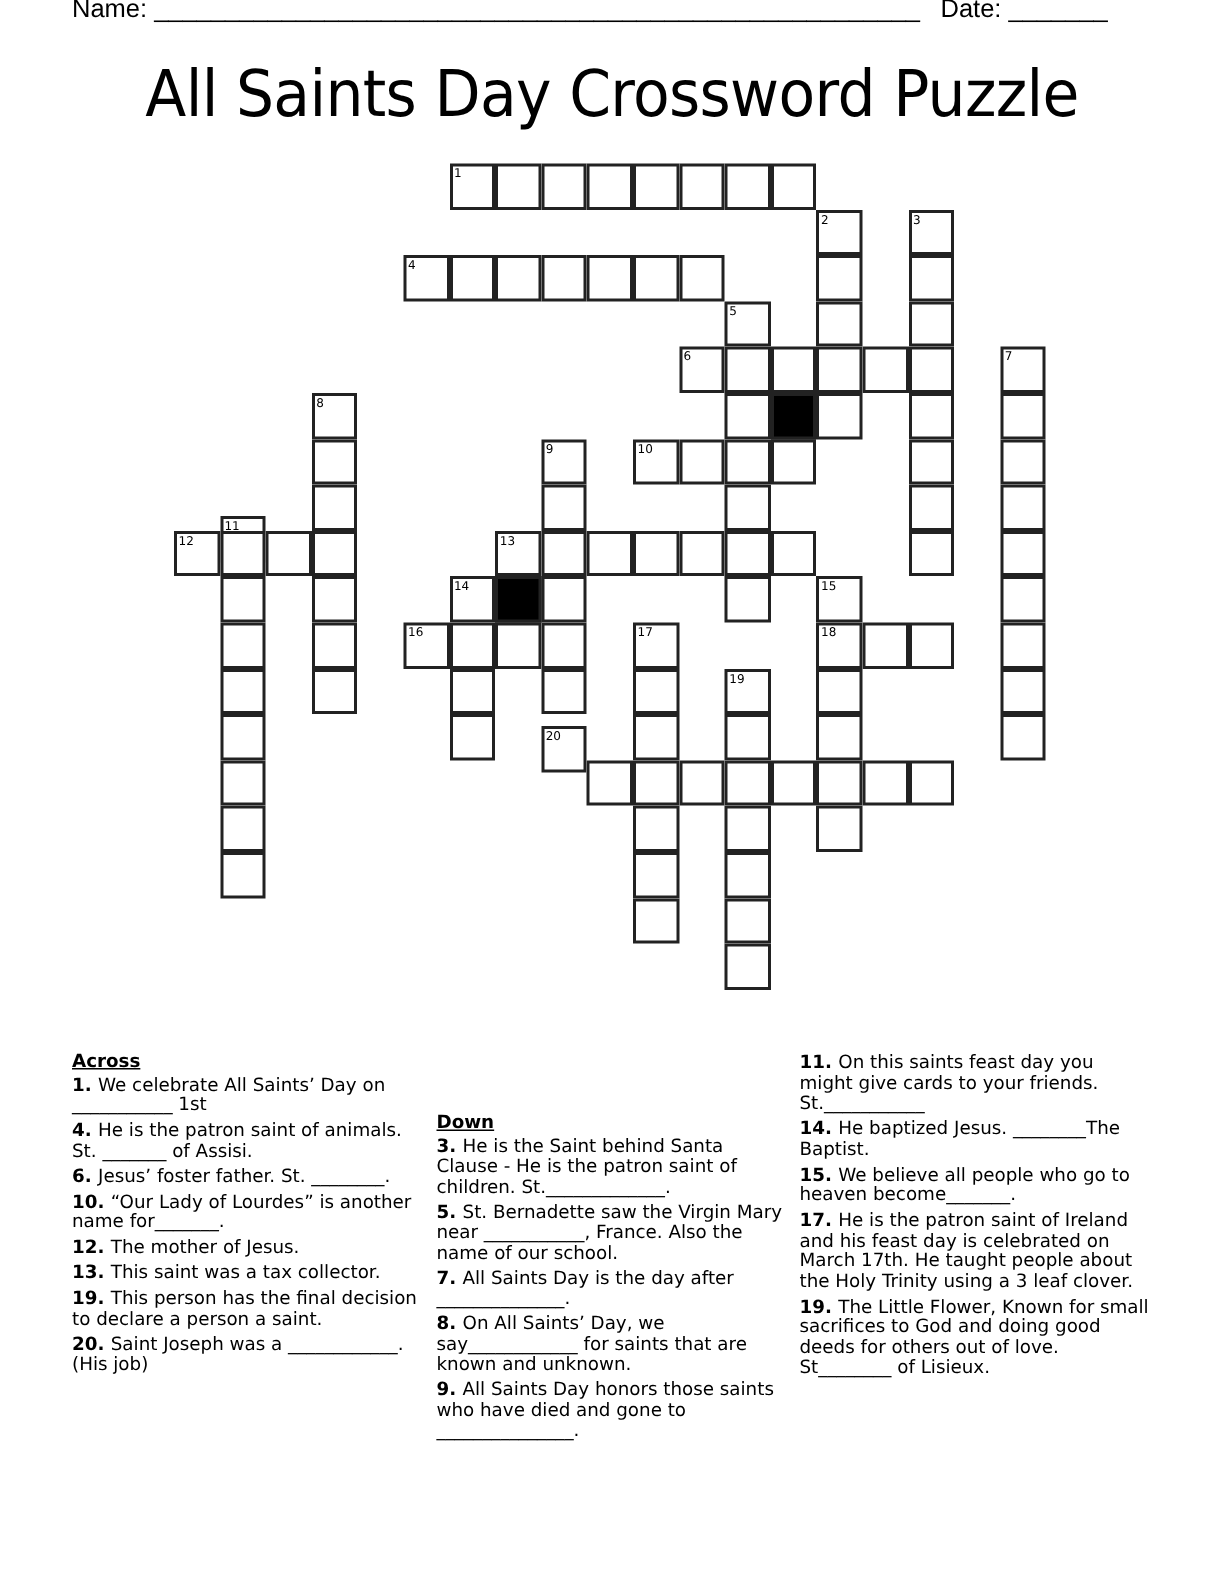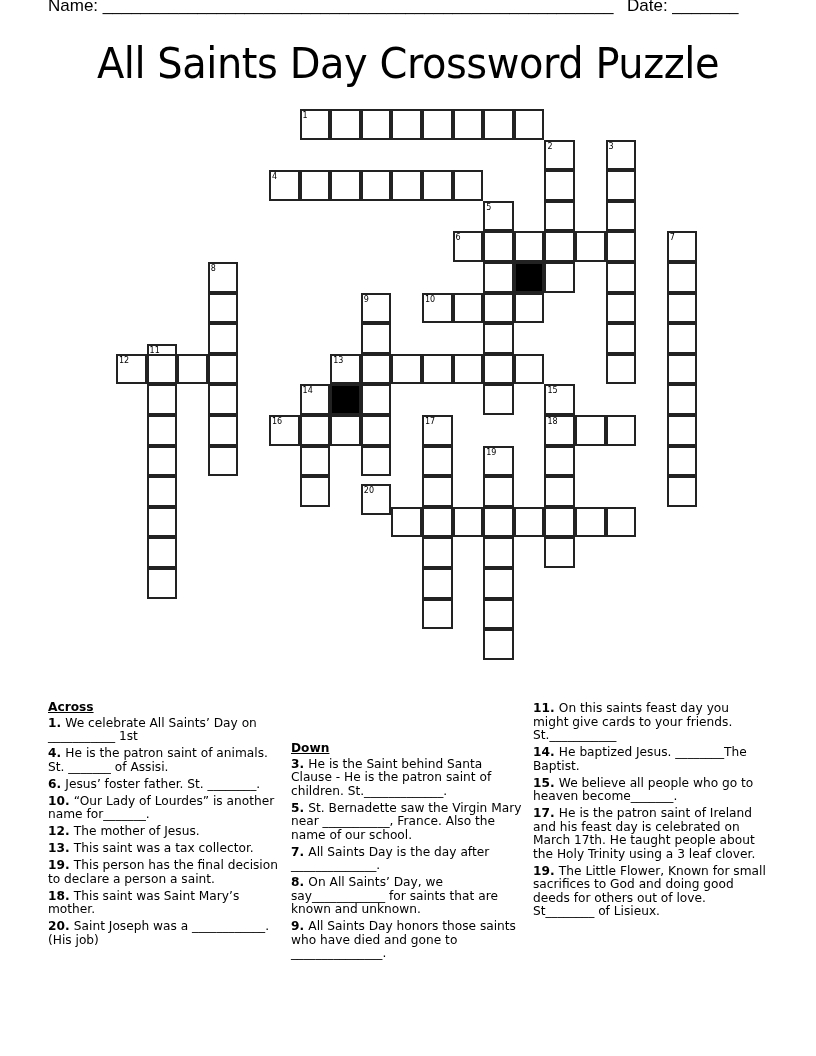--- a/index.html
+++ b/index.html
@@ -184,21 +184,20 @@
 <div class="col" style="left:48px;">
   <div class="head">Across</div>
   <div id="across-list">
       <div class="clue"><b>1. </b><span>We celebrate All Saints’ Day on ___________ 1st</span></div>
       <div class="clue"><b>4. </b><span>He is the patron saint of animals. St. _______ of Assisi.</span></div>
       <div class="clue"><b>6. </b><span>Jesus’ foster father. St. ________.</span></div>
       <div class="clue"><b>10. </b><span>“Our Lady of Lourdes” is another name for_______.</span></div>
       <div class="clue"><b>12. </b><span>The mother of Jesus.</span></div>
       <div class="clue"><b>13. </b><span>This saint was a tax collector.</span></div>
       <div class="clue"><b>19. </b><span>This person has the final decision to declare a person a saint.</span></div>
-      <div class="clue"><b>18. </b><span>This saint was Saint Mary’s mother.</span></div>
       <div class="clue"><b>20. </b><span>Saint Joseph was a ____________. (His job)</span></div>
     </div>
 </div>
 <div class="col" style="left:291px;margin-top:41px;">
   <div class="head">Down</div>
   <div id="down-list">
       <div class="clue"><b>3. </b><span>He is the Saint behind Santa Clause - He is the patron saint of children. St._____________.</span></div>
       <div class="clue"><b>5. </b><span>St. Bernadette saw the Virgin Mary near ___________, France. Also the name of our school.</span></div>
       <div class="clue"><b>7. </b><span>All Saints Day is the day after ______________.</span></div>
       <div class="clue"><b>8. </b><span>On All Saints’ Day, we say____________ for saints that are known and unknown.</span></div>

